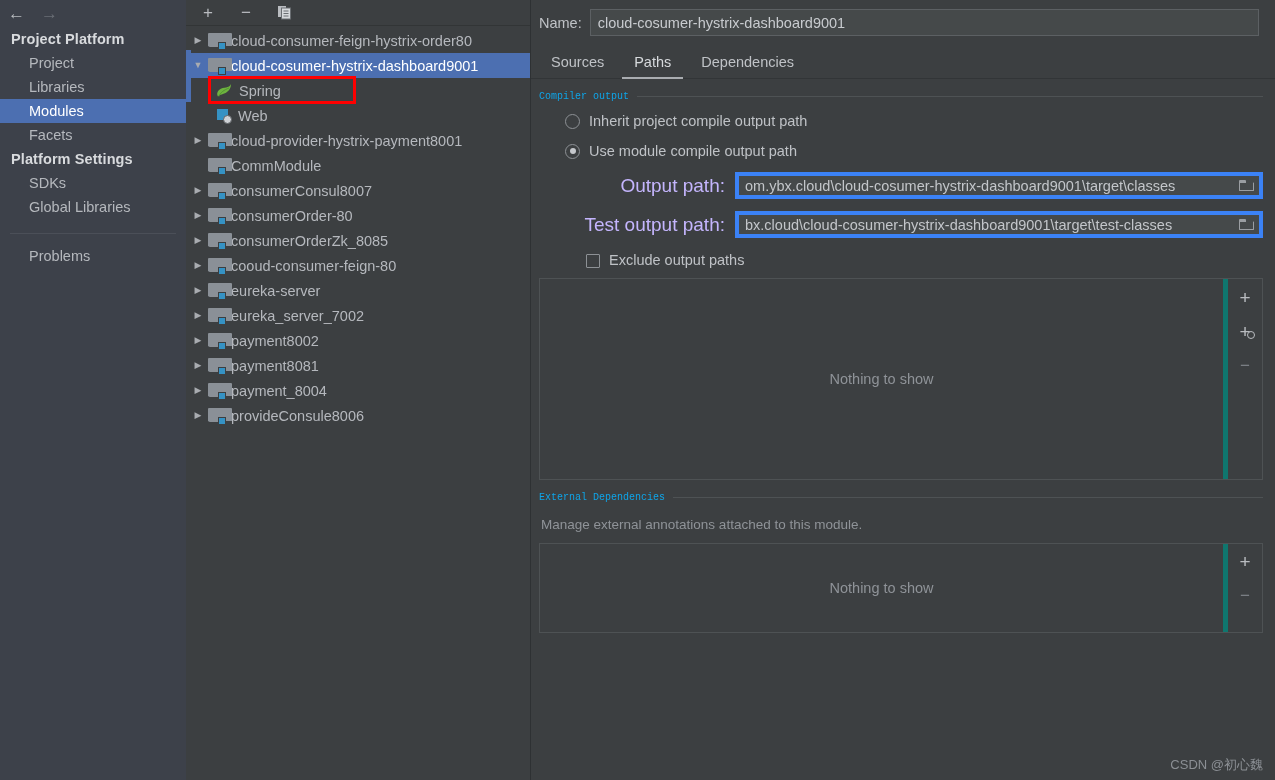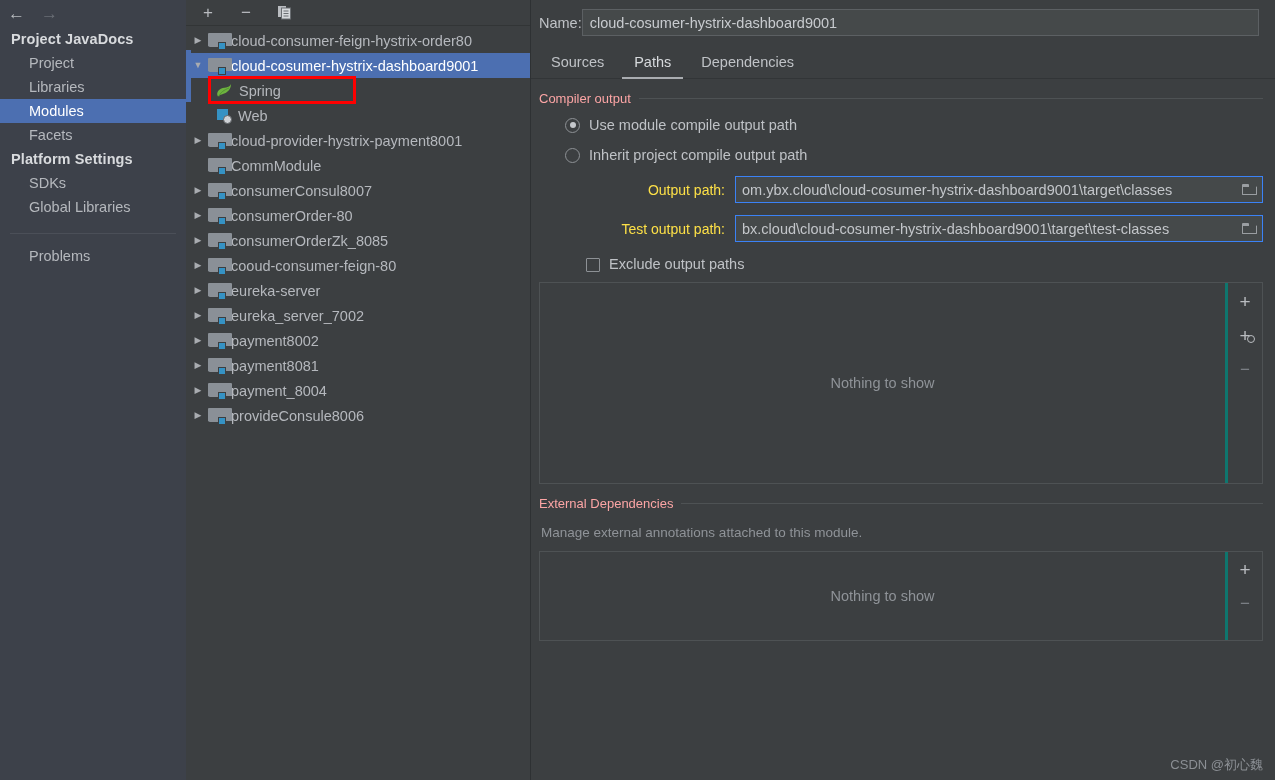--- a/index.html
+++ b/index.html
@@ -124,21 +124,21 @@
   }
 
   
   .detail {
     flex: 1 1 auto; height: 780px;
     background: #3c3f41; position: relative;
     overflow: hidden;
   }
   .name-row {
     display: flex; align-items: center;
-    padding: 9px 16px 0 8px; 
+    padding: 9px 16px 0 8px; gap: 8px;
   }
   .name-label { font-size: 14.5px; color: #bfc2c6; white-space: nowrap; }
   .name-input {
     flex: 1 1 auto; height: 27px;
     background: #45494a; border: 1px solid #5c6063;
     color: #c8cbcf; font-size: 14.5px;
     font-family: "Liberation Sans", sans-serif;
     padding: 0 7px; outline: none;
   }
   .tabs {
@@ -152,21 +152,21 @@
     border-bottom: 2px solid transparent;
     margin-bottom: -1px;
   }
   .tab.active { color: #d7dadd; border-bottom-color: #a9acb0; }
 
   .section { padding: 0 12px 0 8px; }
   .sec-head {
     display: flex; align-items: center; gap: 8px;
     padding: 12px 0 4px 0;
   }
-  .sec-title { font-size: 13px; color: #fca5a5; white-space: nowrap; }
+  .sec-title { font-size: 10px; color: #0ea5e9; white-space: nowrap; font-family: Liberation Mono, monospace; }
   .sec-line { flex: 1 1 auto; height: 1px; background: #4e5254; }
 
   .radio-row {
     display: flex; align-items: center; gap: 9px;
     padding: 7px 0 7px 26px;
   }
   .radio {
     width: 15px; height: 15px; flex: 0 0 15px;
     border: 1px solid #8d9195; border-radius: 50%;
     background: transparent; position: relative;
@@ -177,27 +177,27 @@
     width: 6px; height: 6px; border-radius: 50%;
     background: #c5c8cc;
   }
   .radio-label { font-size: 14.5px; color: #bfc2c6; }
 
   .path-row {
     display: flex; align-items: center; gap: 10px;
     padding: 6px 0 6px 26px;
   }
   .path-label {
-    font-size: 14px; color: #fde047;
+    font-size: 19px; color: #c4b5fd;
     width: 160px; text-align: right; flex: 0 0 160px;
     white-space: nowrap;
   }
   .path-field {
     flex: 1 1 auto; height: 27px; position: relative;
-    background: #45494a; border: 1px solid #3b82f6;
+    background: #45494a; border: 4px solid #3b82f6;
     display: flex; align-items: center;
   }
   .path-field input {
     flex: 1 1 auto; height: 100%;
     background: transparent; border: none; outline: none;
     color: #c3c6ca; font-size: 14.5px;
     font-family: "Liberation Sans", sans-serif;
     padding: 0 6px;
   }
   .folder-btn {
@@ -237,21 +237,21 @@
   }
   .list-wrap {
     display: flex; align-items: stretch;
     border: 1px solid #4e5254; margin-top: 2px;
     background: #3c3f41;
   }
   .list-area {
     flex: 1 1 auto;
     display: flex; align-items: center; justify-content: center;
     color: #8f9398; font-size: 14.5px;
-    border-right: 3px solid #0f766e;
+    border-right: 5px solid #0f766e;
   }
   .list-area.javadoc { height: 200px; }
   .list-area.annot { height: 88px; }
   .list-buttons {
     width: 34px; flex: 0 0 34px;
     display: flex; flex-direction: column; align-items: center;
     padding-top: 8px; gap: 14px;
   }
   .lbtn {
     width: 22px; height: 20px; cursor: pointer;
@@ -277,21 +277,21 @@
 <body>
 
 <div class="app">
 
   <div class="sidebar">
     <div class="nav-arrows">
       <span class="arrow">←</span>
       <span class="arrow disabled">→</span>
     </div>
 
-    <div class="group-title">Project JavaDocs</div>
+    <div class="group-title">Project Platform</div>
     <div class="nav-item">Project</div>
     <div class="nav-item">Libraries</div>
     <div class="nav-item selected">Modules</div>
     <div class="nav-item">Facets</div>
 
     <div class="group-title">Platform Settings</div>
     <div class="nav-item">SDKs</div>
     <div class="nav-item">Global Libraries</div>
 
     <div class="sb-divider"></div>
@@ -475,27 +475,27 @@
       <div class="tab">Dependencies</div>
     </div>
 
     <div class="section">
       <div class="sec-head">
         <span class="sec-title">Compiler output</span>
         <span class="sec-line"></span>
       </div>
 
       <div class="radio-row">
+        <span class="radio"></span>
+        <span class="radio-label">Inherit project compile output path</span>
+      </div>
+
+      <div class="radio-row">
         <span class="radio checked"></span>
         <span class="radio-label">Use module compile output path</span>
-      </div>
-
-      <div class="radio-row">
-        <span class="radio"></span>
-        <span class="radio-label">Inherit project compile output path</span>
       </div>
 
       <div class="path-row">
         <span class="path-label">Output path:</span>
         <span class="path-field">
           <input type="text" value="om.ybx.cloud\cloud-cosumer-hystrix-dashboard9001\target\classes" style="">
           <span class="folder-btn">
             <span class="folder-glyph">
               <span class="ft"></span>
                 <span class="fb"></span>

